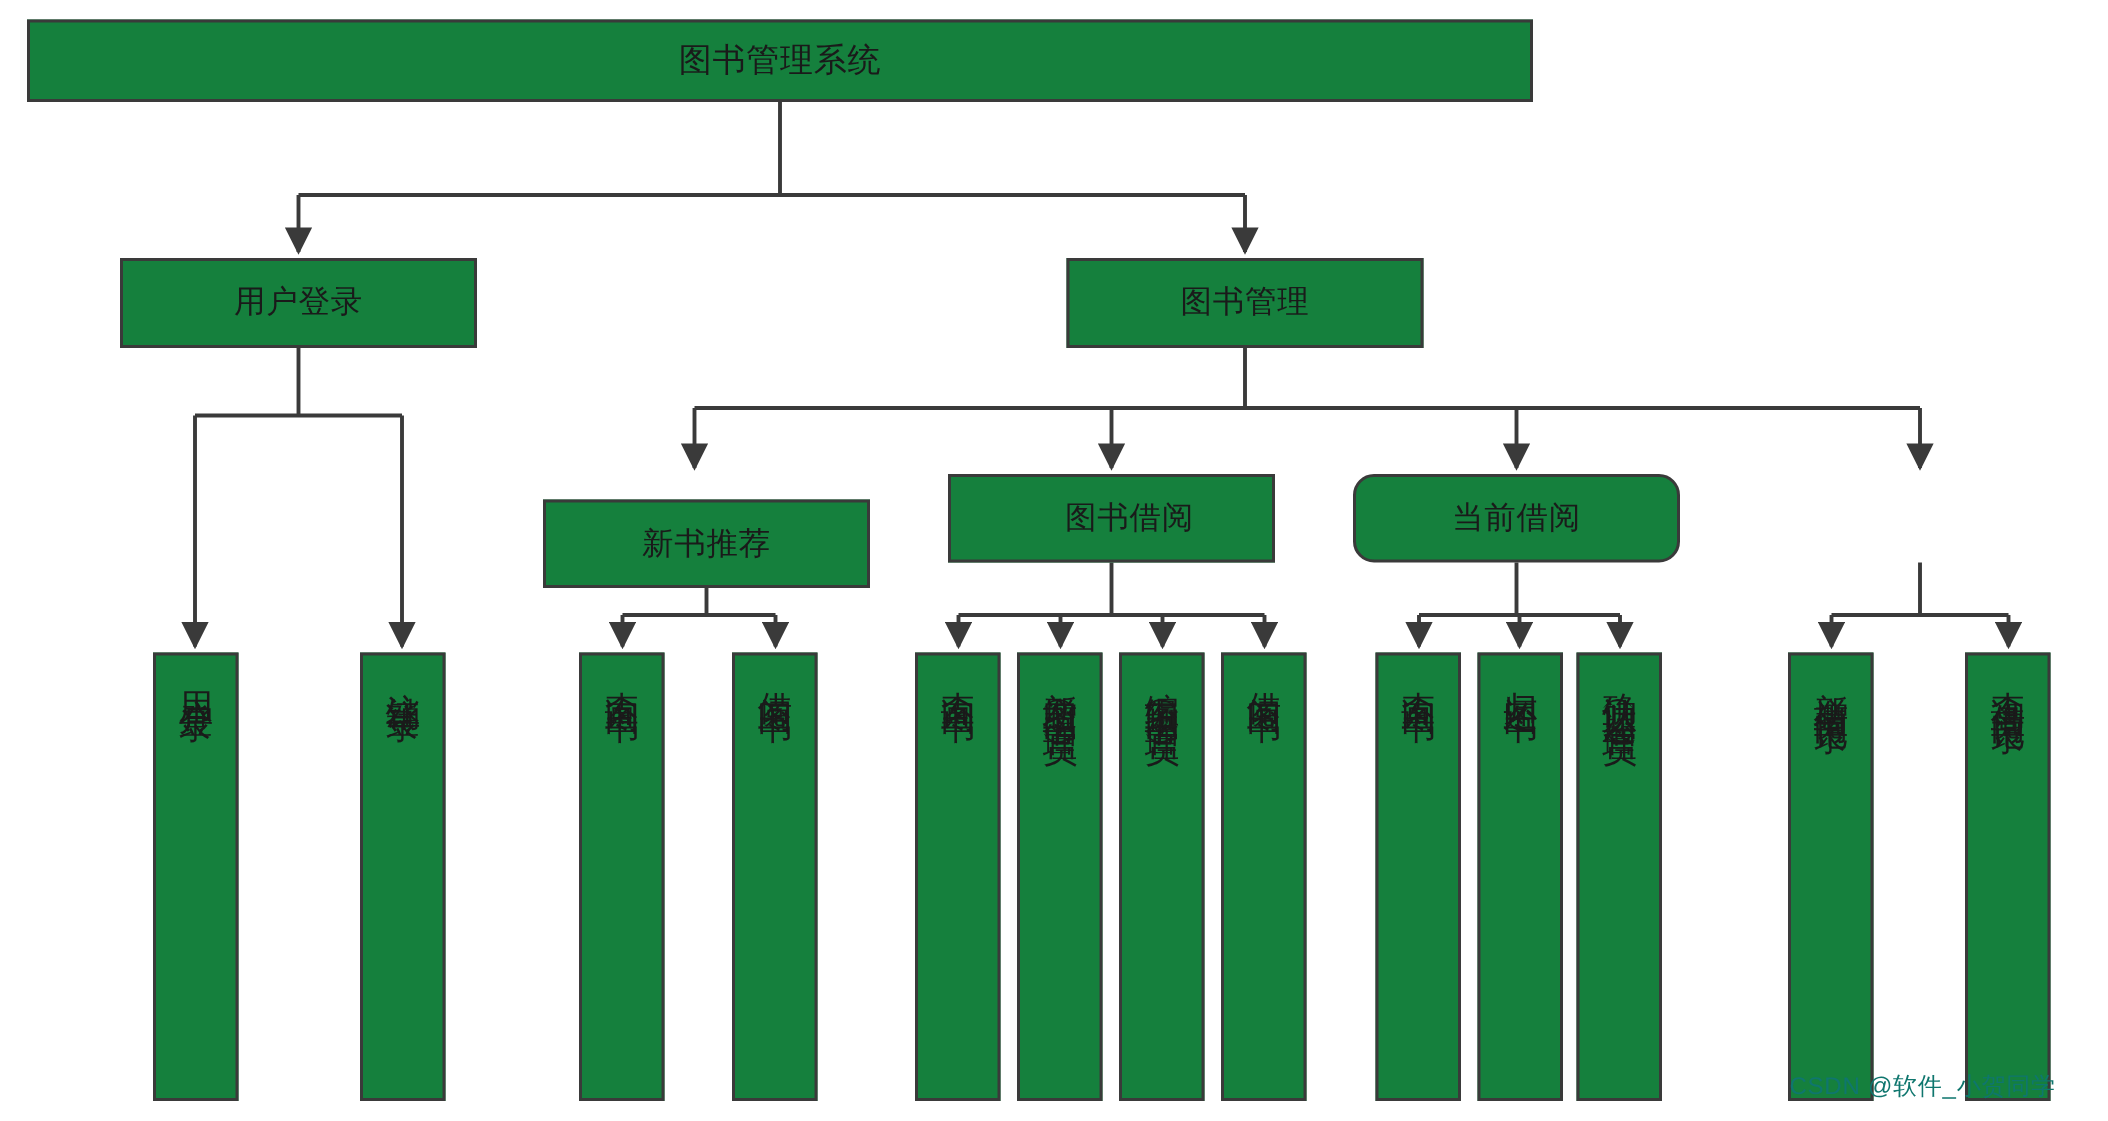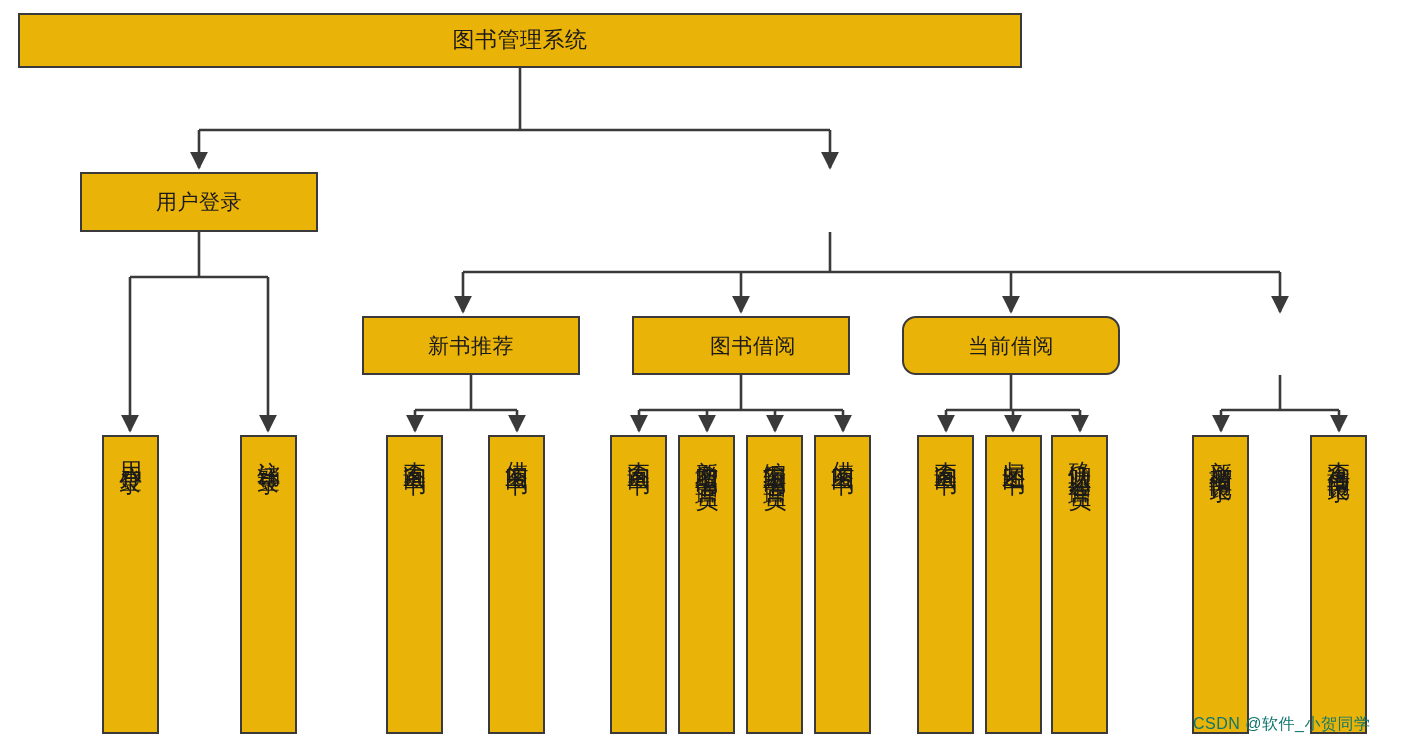--- a/index.html
+++ b/index.html
@@ -21,21 +21,21 @@
     position: absolute;
     left: 0;
     top: 0;
     width: 1405px;
     height: 747px;
   }
   .node {
     position: absolute;
     box-sizing: border-box;
     border: 2px solid #3a3a3a;
-    background: #eab308;
+    background: #15803d;
     display: flex;
     align-items: center;
     justify-content: center;
     color: #1a1a1a;
   }
   .node .label {
     display: block;
     text-align: center;
     line-height: 1.12;
   }
@@ -119,22 +119,25 @@
     </g>
   </svg>
 
   <div class="node horiz root" style="left:18px; top:13px; width:1004px; height:55px;">
     <span class="label">图书管理系统</span>
   </div>
 
   <div class="node horiz" style="left:80px; top:172px; width:238px; height:60px;">
     <span class="label">用户登录</span>
   </div>
+  <div class="node horiz" style="left:711px; top:172px; width:238px; height:60px;">
+    <span class="label">图书管理</span>
+  </div>
 
-  <div class="node horiz" style="left:362px; top:316px; width:218px; height:59px;">
+  <div class="node horiz" style="left:362px; top:333px; width:218px; height:59px;">
     <span class="label">新书推荐</span>
   </div>
   <div class="node horiz" style="left:632px; top:316px; width:218px; height:59px;padding-left:24px;">
     <span class="label">图书借阅</span>
   </div>
   <div class="node horiz" style="left:902px; top:316px; width:218px; height:59px;border-radius:14px;">
     <span class="label">当前借阅</span>
   </div>
 
   <div class="node vert" style="left:102px; top:435px; width:57px; height:299px;">

